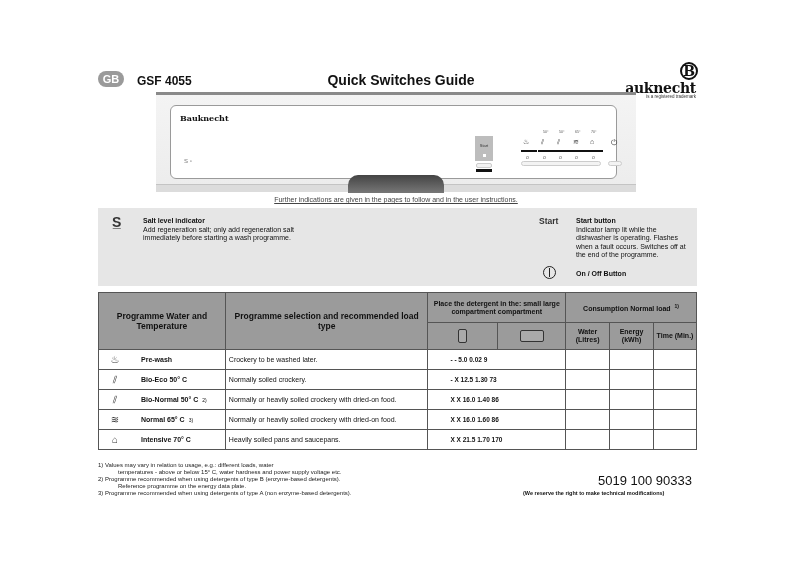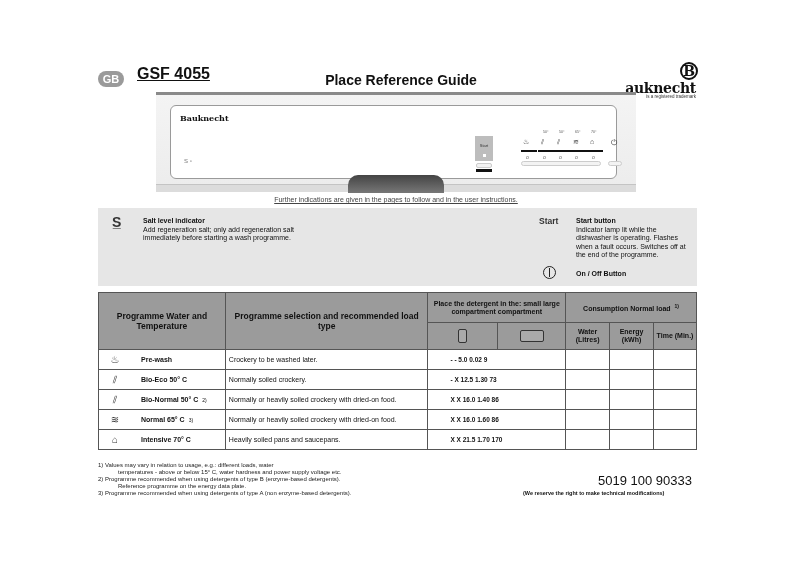--- a/index.html
+++ b/index.html
@@ -2,21 +2,21 @@
 <html><head>
 <meta charset="utf-8">
 <style>
   * { box-sizing: border-box; margin: 0; padding: 0; }
   html, body { width: 802px; height: 567px; background: #ffffff; overflow: hidden; }
   body { font-family: "Liberation Sans", sans-serif; color: #111; position: relative; }
 
   
   .gb-badge { position: absolute; left: 98px; top: 71px; width: 26px; height: 16px; border-radius: 8px;
     background: #9a9a9a; color: #fff; font-weight: bold; font-size: 11px; text-align: center; line-height: 16px; }
-  .model { position: absolute; left: 137px; top: 65px; font-weight: bold; font-size: 16px; text-decoration: underline; }
+  .model { position: absolute; left: 137px; top: 74px; font-weight: bold; font-size: 12px; }
   .title { position: absolute; left: 0; width: 802px; top: 72px; text-align: center; font-weight: bold; font-size: 14px; }
   .brand { position: absolute; left: 612px; top: 62px; text-align: right; width: 84px; }
   .brand-name { font-family: "DejaVu Serif", serif; font-weight: bold; font-size: 14px; letter-spacing: -0.3px; }
   .brand-name .b { display: inline-block; border: 2px solid #111; border-radius: 50%; width: 18px; height: 18px;
     text-align: center; line-height: 14px; margin-right: -2px; }
   .brand-sub { font-size: 4.5px; color: #333; margin-top: -2px; }
 
   
   .panel { position: absolute; left: 156px; top: 92px; width: 480px; height: 100px;
     background: linear-gradient(#f4f4f4, #ececec); border-top: 3px solid #8a8a8a; }
@@ -74,21 +74,21 @@
   .notes { position: absolute; left: 98px; top: 462px; font-size: 6px; line-height: 7px; color:#222; }
   .notes .ind { padding-left: 20px; }
   .partno { position: absolute; left: 598px; top: 473px; font-size: 13px; font-weight: normal; }
   .reserve { position: absolute; left: 523px; top: 490px; font-size: 5.5px; font-weight: bold; }
 </style>
 </head>
 <body>
 
 <div class="gb-badge">GB</div>
 <div class="model">GSF 4055</div>
-<div class="title">Place Reference Guide</div>
+<div class="title">Quick Switches Guide</div>
 <div class="brand">
   <div class="brand-name"><span class="b">B</span>auknecht</div>
   <div class="brand-sub">is a registered trademark</div>
 </div>
 
 <div class="panel">
   <div class="panel-inner">
     <div class="panel-logo">Bauknecht</div>
     <div class="panel-salt">S ▫</div>
     <div class="start-box">

